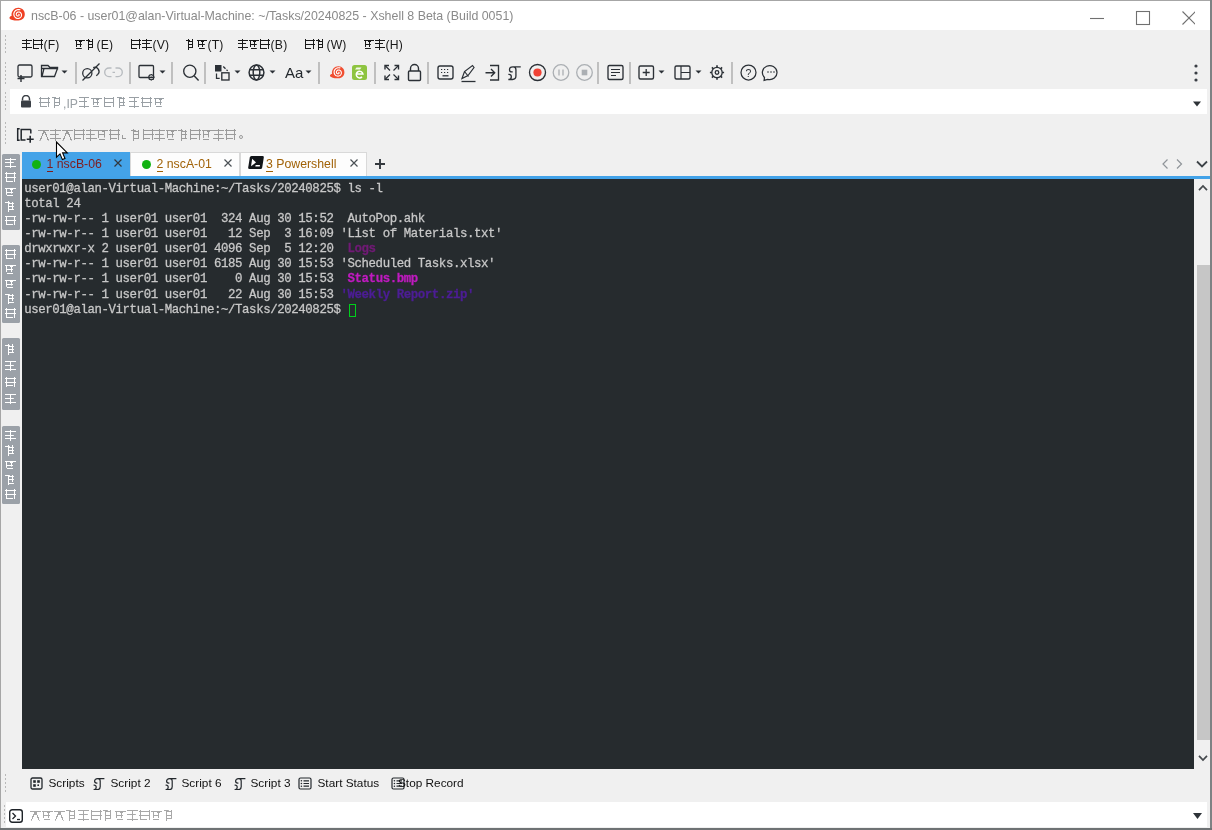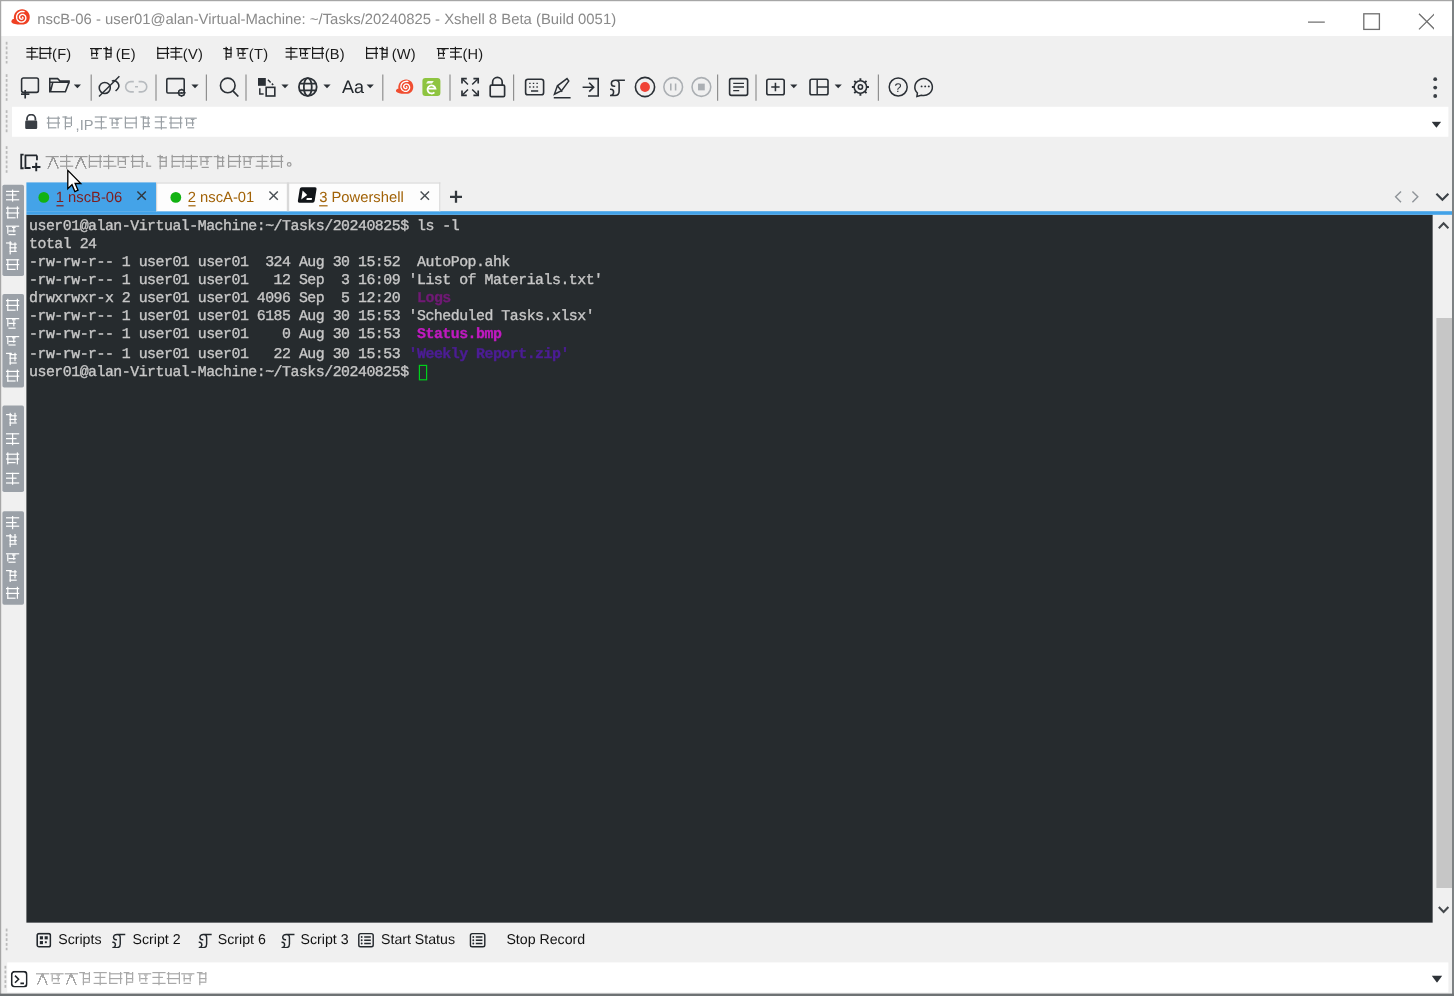--- a/index.html
+++ b/index.html
@@ -364,21 +364,21 @@
       <circle cx="3.4" cy="9.2" r="0.8" fill="#23282d" stroke="none"></circle>
     </svg>
  <div class="abs bt" style="left:317.5px">Start Status</div>
  <svg class="abs" style="left:391px;top:776.5px" width="14" height="13" viewBox="0 0 14 13" fill="none" stroke="#23282d" stroke-width="1.2">
       <rect x="1" y="1" width="12" height="11" rx="1.5"></rect>
       <path d="M5.5 3.8 H11 M5.5 6.5 H11 M5.5 9.2 H11"></path>
       <circle cx="3.4" cy="3.8" r="0.8" fill="#23282d" stroke="none"></circle>
       <circle cx="3.4" cy="6.5" r="0.8" fill="#23282d" stroke="none"></circle>
       <circle cx="3.4" cy="9.2" r="0.8" fill="#23282d" stroke="none"></circle>
     </svg>
- <div class="abs bt" style="left:422px">Stop Record</div>
+ <div class="abs bt" style="left:398px">Stop Record</div>
 
  <svg class="abs" style="left:8.5px;top:809px" width="14" height="14" viewBox="0 0 14 14" fill="none" stroke="#1e2328">
       <rect x="0.7" y="0.7" width="12.6" height="12.6" rx="2.5" stroke-width="1.4"></rect>
       <path d="M3.5 4 L6.5 7 L3.5 10" stroke-width="1.3"></path>
       <path d="M8 10.5 H11" stroke-width="1.3"></path>
     </svg>
  <div class="abs cjline" style="left:29px;top:808.5px;color:#a8a8a8"><span class="c g5 cs"></span><span class="c g3 cs"></span><span class="c g5 cs"></span><span class="c g4 cs"></span><span class="c g1 cs"></span><span class="c g2 cs"></span><span class="c g4 cs"></span><span class="c g3 cs"></span><span class="c g1 cs"></span><span class="c g2 cs"></span><span class="c g3 cs"></span><span class="c g4 cs"></span></div>
  <svg class="abs" style="left:1192.5px;top:812.5px" width="9" height="6" viewBox="0 0 9 6">
       <path d="M0 0 H9 L4.5 6 Z" fill="#2e3338"></path>
     </svg>

